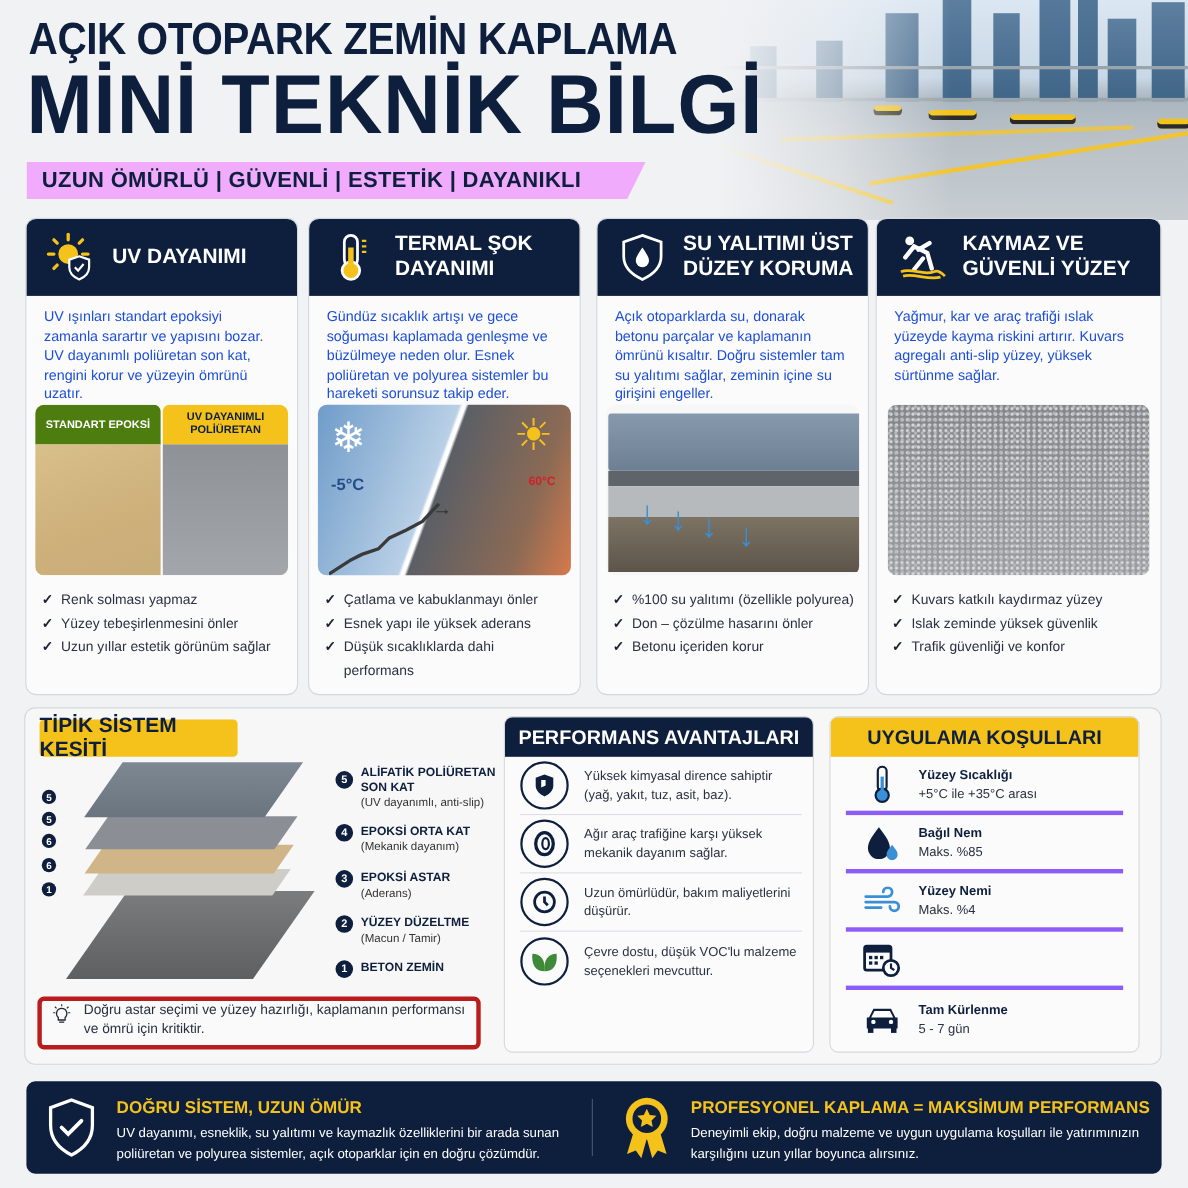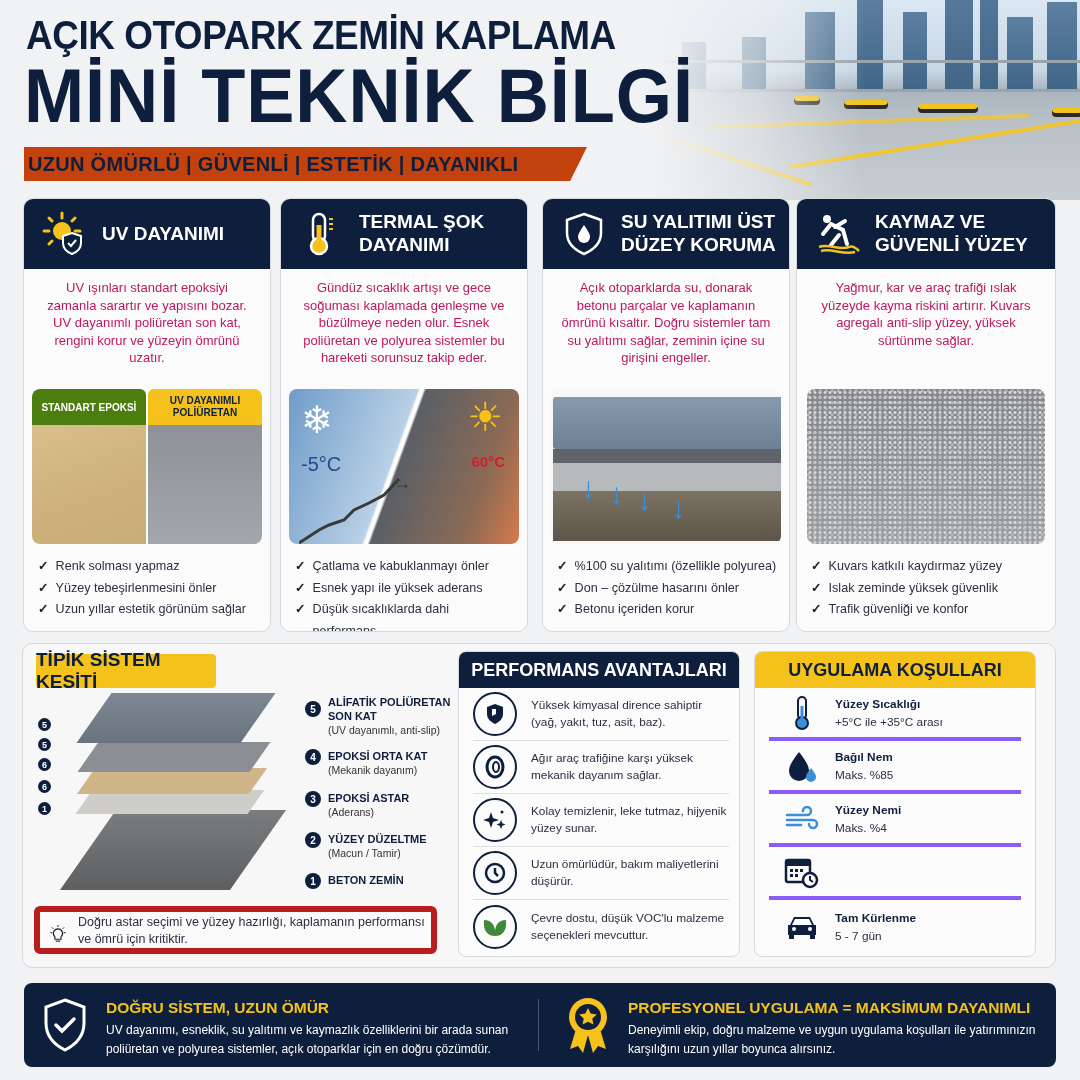--- a/index.html
+++ b/index.html
@@ -7,42 +7,42 @@
   .hero { position: absolute; left: 0; top: 0; width: 1080px; height: 200px; }
   .hero-photo { position: absolute; right: 0; top: 0; width: 430px; height: 200px; overflow: hidden;
     background: linear-gradient(180deg, #dbe7f2 0%, #c9d8e6 35%, #a9b5bf 45%, #b8c0c6 60%, #c7cdd1 100%); }
   .hero-photo .fade { position: absolute; inset: 0; background: linear-gradient(90deg, #f1f2f4 0%, rgba(241,242,244,0.6) 25%, rgba(241,242,244,0) 50%); }
   .bldg { position: absolute; bottom: 108px; background: linear-gradient(180deg,#5d7fa0,#3f6587); }
   .rail { position: absolute; left: 0; right: 0; top: 60px; height: 32px; border-top: 3px solid #9aa4ab; border-bottom: 3px solid #9aa4ab; }
   .stop { position: absolute; height: 9px; border-radius: 4px; background: #f2c31b; box-shadow: inset 0 -4px 0 #2a2a2a; }
   .lane { position: absolute; background: #f1c531; height: 4px; transform-origin: left center; }
   .title1 { position: absolute; left: 26px; top: 12px; font-size: 41px; font-weight: 900; color: #0e1f3d; letter-spacing: -0.5px; transform: scaleX(0.9); transform-origin: left; }
   .title2 { position: absolute; left: 24px; top: 58px; font-size: 76px; font-weight: 900; color: #0e1f3d; letter-spacing: 1px; transform: scaleX(0.95); transform-origin: left; line-height: 1; }
-  .tagbar { position: absolute; left: 24px; top: 147px; width: 563px; height: 34px; background: #c2410c; clip-path: polygon(0 0, 100% 0, 97% 100%, 0 100%); display: flex; align-items: center; padding-left: 4px; }
+  .tagbar { position: absolute; left: 24px; top: 147px; width: 563px; height: 34px; background: #f0abfc; clip-path: polygon(0 0, 100% 0, 97% 100%, 0 100%); display: flex; align-items: center; padding-left: 14px; }
   .tagbar span { font-size: 20px; font-weight: 700; color: #0e1f3d; letter-spacing: 0.3px; }
 
   .card { position: absolute; top: 198px; width: 248px; height: 434px; background: #fbfbfc; border: 1px solid #d5d8dd; border-radius: 10px; overflow: hidden; }
   .card-head { height: 70px; background: #0e1f3d; display: flex; align-items: center; padding-left: 18px; gap: 14px; }
   .card-head .ico { width: 46px; height: 46px; flex-shrink: 0; }
   .card-head h3 { color: #fff; font-size: 19px; font-weight: 800; line-height: 1.2; }
-  .card-body { padding: 10px 16px 0 16px; font-size: 13px; line-height: 17.5px; color: #be185d; height: 120px; text-align: center; }
+  .card-body { padding: 10px 16px 0 16px; font-size: 13px; line-height: 17.5px; color: #1d4ed8; height: 99px; }
   .card-img { margin: 0 8px; height: 155px; border-radius: 8px; overflow: hidden; position: relative; }
   .checks { list-style: none; padding: 12px 12px 0 14px; }
   .checks li { font-size: 12.6px; line-height: 21.5px; color: #2b3040; display: flex; gap: 7px; }
   .checks li .ck { font-weight: 700; color: #1b2233; }
 
   .lower { position: absolute; left: 22px; top: 643px; width: 1034px; height: 325px; border: 1px solid #d5d8dd; border-radius: 10px; background: #f7f7f8; }
   .tipik { position: absolute; left: 36px; top: 654px; width: 180px; height: 34px; background: #f4c21b; border-radius: 4px; display: flex; align-items: center; justify-content: center; font-size: 19px; font-weight: 800; color: #0e1f3d; }
   .slab { position: absolute; transform: skewX(-35deg); }
   .bubble { position: absolute; width: 13px; height: 13px; border-radius: 50%; background: #0e1f3d; color: #fff; font-size: 9px; font-weight: 700; display: flex; align-items: center; justify-content: center; }
   .bubble-lg { width: 16px; height: 16px; font-size: 10px; }
   .leg { position: absolute; left: 305px; }
   .leg .lt { position: absolute; left: 23px; top: 0; width: 130px; font-size: 11px; font-weight: 800; color: #0e1f3d; line-height: 14px; }
   .leg .ls { font-weight: 400; color: #333; font-size: 10.5px; }
-  .tip { position: absolute; left: 34px; top: 906px; width: 403px; height: 48px; border: 6px solid #b91c1c; border-radius: 6px; background: #fafafb; display: flex; align-items: flex-end; padding-left: 8px; gap: 10px; }
+  .tip { position: absolute; left: 34px; top: 906px; width: 403px; height: 48px; border: 4px solid #b91c1c; border-radius: 6px; background: #fafafb; display: flex; align-items: flex-start; padding-left: 8px; gap: 10px; }
   .tip span { font-size: 12.5px; line-height: 17px; color: #2b3040; }
 
   .perf { position: absolute; left: 458px; top: 651px; width: 282px; height: 306px; border: 1px solid #d5d8dd; border-radius: 8px; background: #fbfbfc; overflow: hidden; }
   .perf-head { height: 36px; background: #0e1f3d; color: #fff; font-size: 18px; font-weight: 800; display: flex; align-items: center; justify-content: center; }
   .perf-row { height: 53px; display: flex; align-items: center; gap: 14px; margin: 0 10px 0 14px; border-bottom: 1px solid #dcdfe3; }
   .perf-row:last-child { border-bottom: none; }
   .circ { width: 44px; height: 44px; border: 2px solid #0e1f3d; border-radius: 50%; display: flex; align-items: center; justify-content: center; flex-shrink: 0; }
   .perf-row span { font-size: 11.8px; line-height: 17px; color: #2b3040; }
 
   .cond { position: absolute; left: 754px; top: 651px; width: 282px; height: 306px; border: 1px solid #d5d8dd; border-radius: 8px; background: #fbfbfc; overflow: hidden; }
@@ -144,23 +144,23 @@
           <line x1="30" y1="8" x2="34" y2="8"></line>
           <line x1="30" y1="13" x2="34" y2="13"></line>
           <line x1="30" y1="18" x2="34" y2="18"></line>
         </g>
     </svg>
     <h3>TERMAL ŞOK DAYANIMI</h3>
   </div>
   <div class="card-body">Gündüz sıcaklık artışı ve gece soğuması kaplamada genleşme ve büzülmeye neden olur. Esnek poliüretan ve polyurea sistemler bu hareketi sorunsuz takip eder.</div>
   <div class="card-img" style="background:linear-gradient(110deg,#6f9cc9 0%,#b9d0e6 45%,#fff 46%,#fff 47%,#5b5f66 48%,#8b6a55 80%,#d67a4b 100%)">
     <div style="position:absolute;left:12px;top:12px;font-size:38px;color:#fff;line-height:1">❄</div>
-    <div style="position:absolute;left:12px;top:64px;font-size:20px;font-weight:400;color:#234d8a">-5°C</div>
+    <div style="position:absolute;left:12px;top:64px;font-size:15px;font-weight:700;color:#234d8a">-5°C</div>
     <div style="position:absolute;right:16px;top:8px;font-size:40px;color:#f4c21b;line-height:1">☀</div>
-    <div style="position:absolute;right:14px;top:64px;font-size:15px;font-weight:800;color:#d0202a">60°C</div>
+    <div style="position:absolute;right:14px;top:64px;font-size:11px;font-weight:800;color:#d0202a">60°C</div>
     <div style="position:absolute;left:104px;top:84px;font-size:18px;color:#333">→</div>
     <svg style="position:absolute;left:10px;top:86px" width="110" height="70">
         <path d="M0 68 L20 55 L30 50 L45 45 L55 35 L70 28 L85 20 L100 4" stroke="#3a3a3a" stroke-width="3" fill="none"></path>
       </svg>
   </div>
   <ul class="checks">
     <li>
         <span class="ck">✓</span>
         <span>Çatlama ve kabuklanmayı önler</span>
       </li>
@@ -302,30 +302,20 @@
     <span>Yüksek kimyasal dirence sahiptir (yağ, yakıt, tuz, asit, baz).</span>
   </div>
   <div class="perf-row">
     <div class="circ">
         <svg width="22" height="24" viewBox="0 0 22 24">
           <ellipse cx="11" cy="12" rx="8" ry="10" fill="none" stroke="#0e1f3d" stroke-width="3"></ellipse>
           <ellipse cx="12" cy="12" rx="3" ry="5" fill="none" stroke="#0e1f3d" stroke-width="2"></ellipse>
         </svg>
       </div>
     <span>Ağır araç trafiğine karşı yüksek mekanik dayanım sağlar.</span>
-  </div>
-  <div class="perf-row">
-    <div class="circ">
-        <svg width="24" height="24" viewBox="0 0 24 24">
-          <path d="M8 4 l2 6 l6 2 l-6 2 l-2 6 l-2 -6 l-6 -2 l6 -2z" fill="#0e1f3d"></path>
-          <path d="M18 12 l1.3 3.2 l3.2 1.3 l-3.2 1.3 l-1.3 3.2 l-1.3 -3.2 l-3.2 -1.3 l3.2 -1.3z" fill="#0e1f3d"></path>
-          <circle cx="19" cy="4" r="1.5" fill="#0e1f3d"></circle>
-        </svg>
-      </div>
-    <span>Kolay temizlenir, leke tutmaz, hijyenik yüzey sunar.</span>
   </div>
   <div class="perf-row">
     <div class="circ">
         <svg width="24" height="24" viewBox="0 0 24 24">
           <circle cx="12" cy="12" r="9" fill="none" stroke="#0e1f3d" stroke-width="2.5"></circle>
           <path d="M12 7 v5 l3 3" stroke="#0e1f3d" stroke-width="2.5" fill="none"></path>
         </svg>
       </div>
     <span>Uzun ömürlüdür, bakım maliyetlerini düşürür.</span>
   </div>
@@ -412,15 +402,15 @@
   </svg>
   <h4 style="left:82px;top:16px">DOĞRU SİSTEM, UZUN ÖMÜR</h4>
   <p style="left:82px;top:38px;width:420px">UV dayanımı, esneklik, su yalıtımı ve kaymazlık özelliklerini bir arada sunan poliüretan ve polyurea sistemler, açık otoparklar için en doğru çözümdür.</p>
   <div class="div"></div>
   <svg class="foot-ico" style="left:540px;top:12px" width="48" height="60" viewBox="0 0 48 60">
     <path d="M12 34 l-6 20 l8 -3 l5 7 l5 -18z M36 34 l6 20 l-8 -3 l-5 7 l-5 -18z" fill="#f4c21b"></path>
     <circle cx="24" cy="22" r="19" fill="#f4c21b"></circle>
     <circle cx="24" cy="22" r="13" fill="#0e1f3d"></circle>
     <path d="M24 13 l2.7 5.6 l6 .8 l-4.4 4.2 l1.1 6 l-5.4 -2.9 l-5.4 2.9 l1.1 -6 l-4.4 -4.2 l6 -.8z" fill="#f4c21b"></path>
   </svg>
-  <h4 style="left:604px;top:16px">PROFESYONEL UYGULAMA = MAKSİMUM DAYANIMLI</h4>
+  <h4 style="left:604px;top:16px">PROFESYONEL KAPLAMA = MAKSİMUM PERFORMANS</h4>
   <p style="left:604px;top:38px;width:410px">Deneyimli ekip, doğru malzeme ve uygun uygulama koşulları ile yatırımınızın karşılığını uzun yıllar boyunca alırsınız.</p>
 </div>
 
 </body></html>

